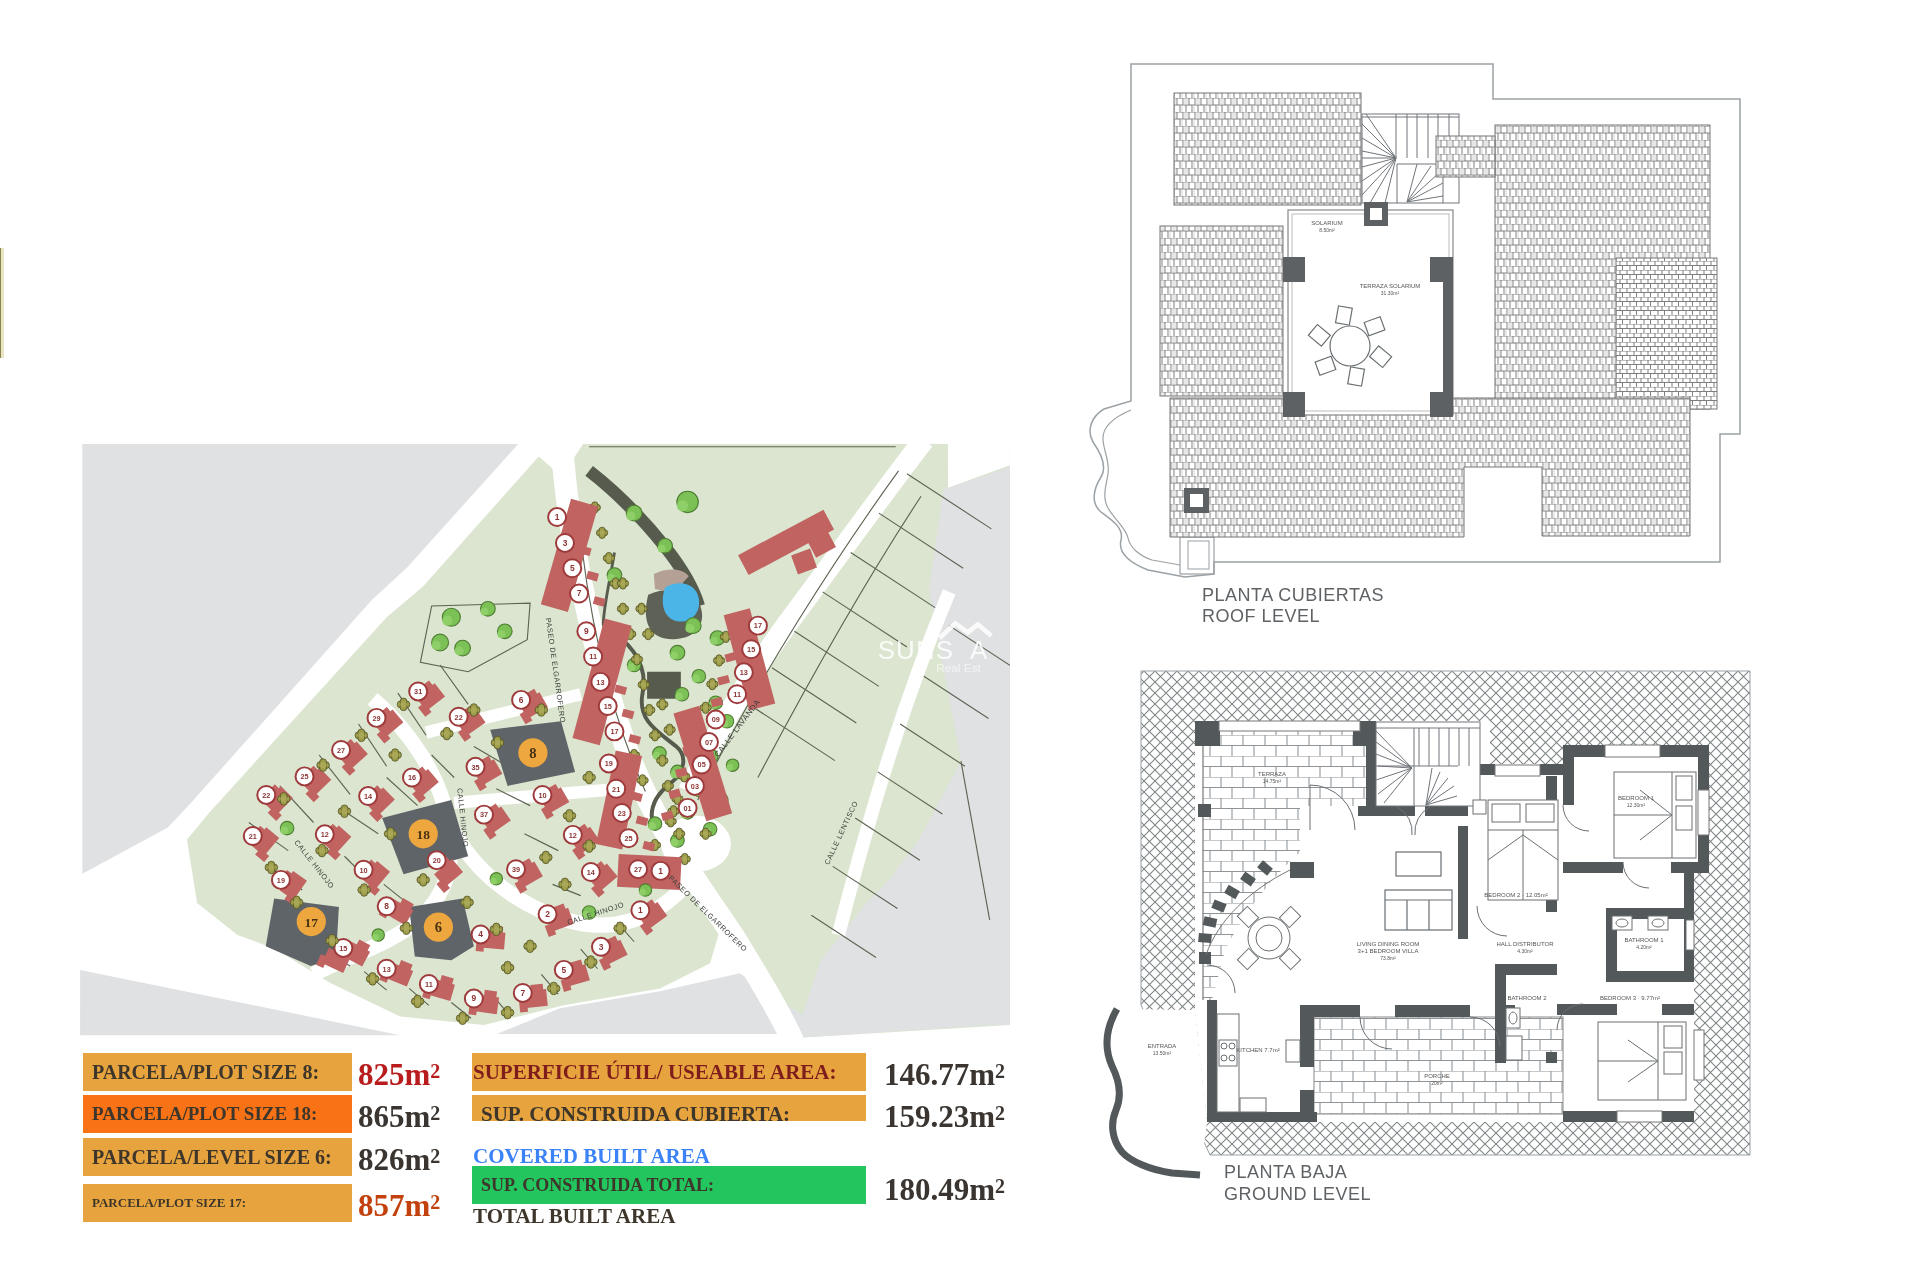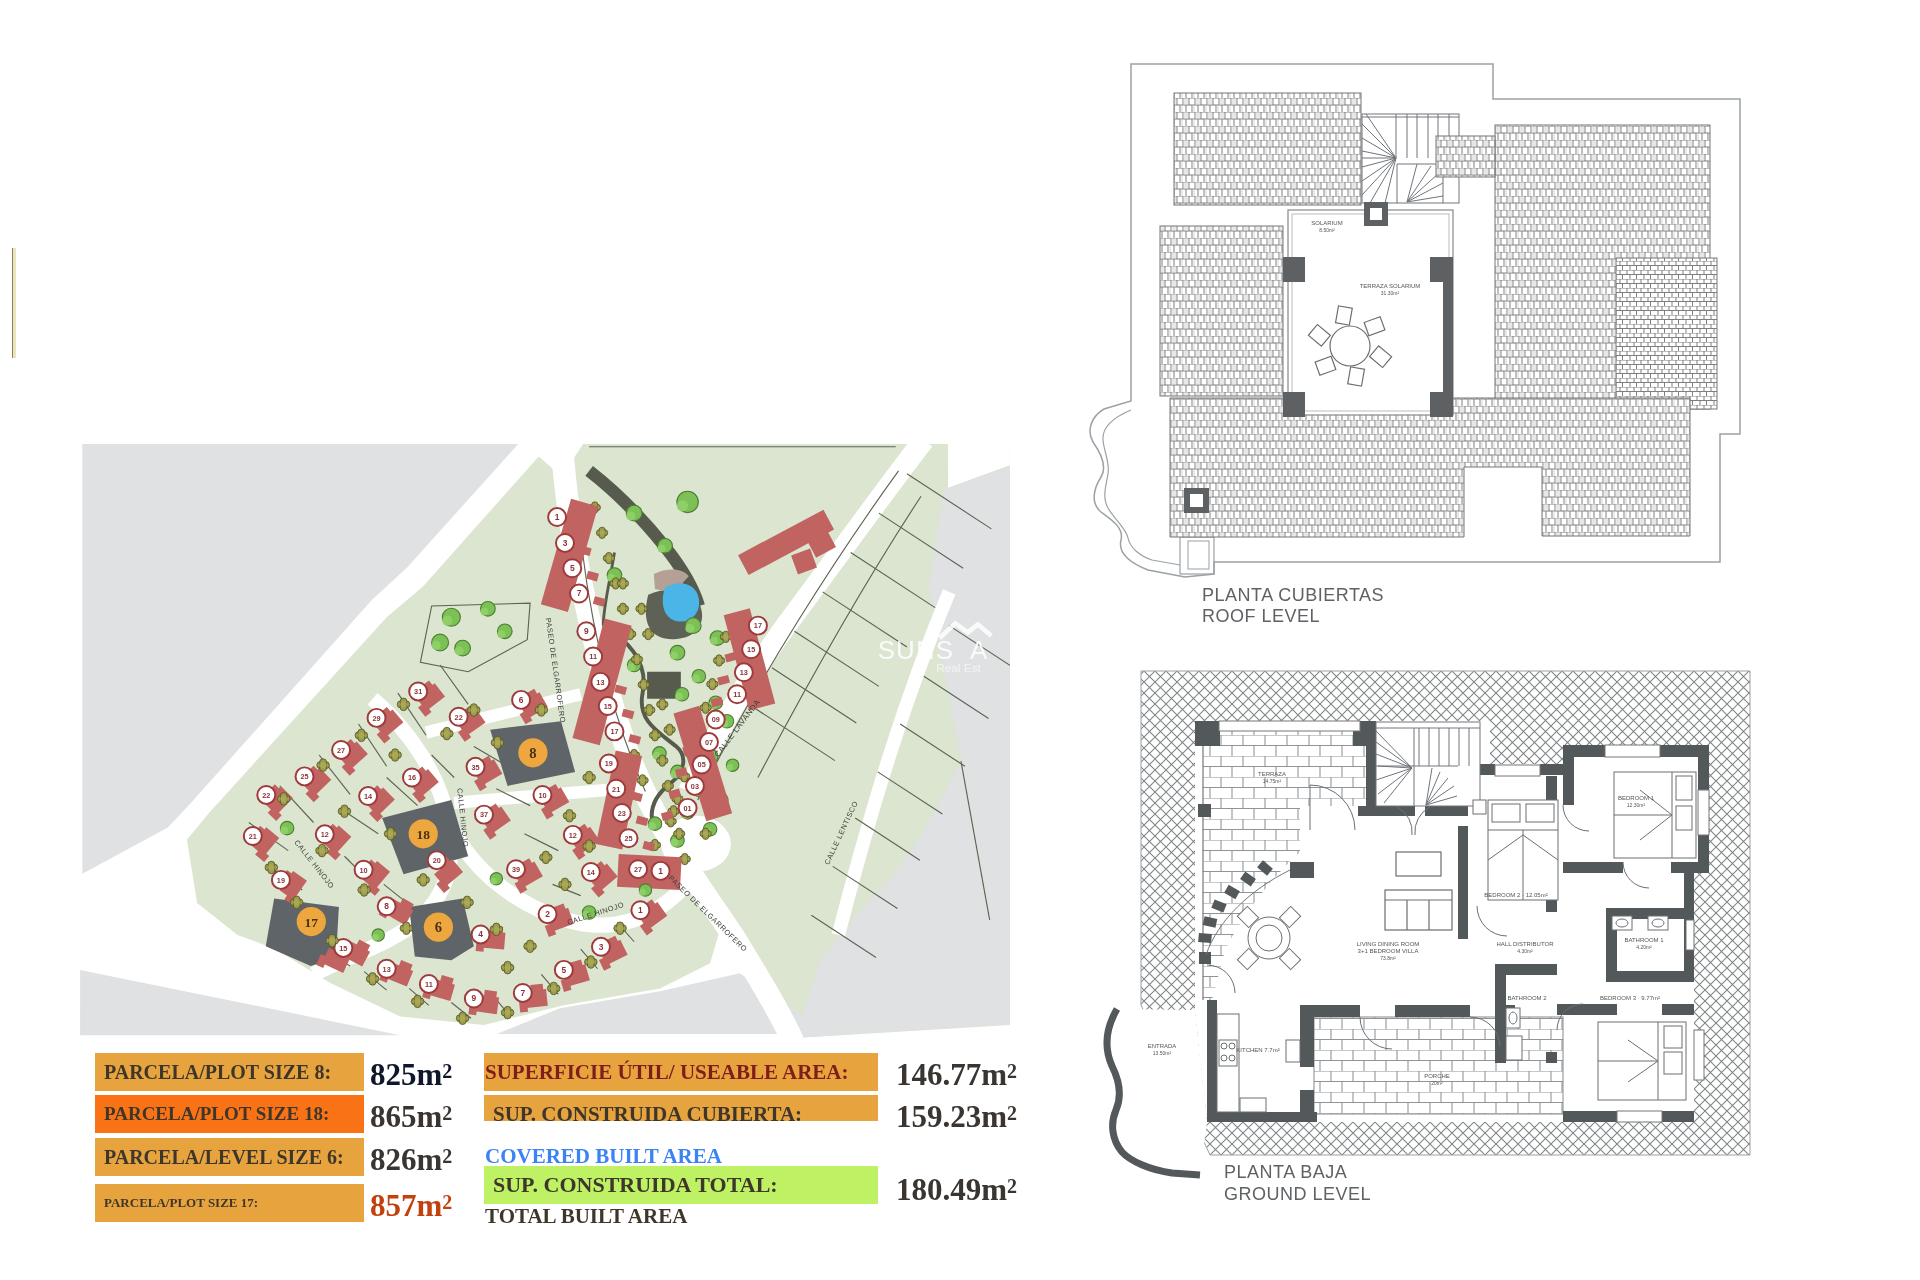--- a/index.html
+++ b/index.html
@@ -1,15 +1,15 @@
 <!DOCTYPE html>
 <html><head><meta charset="utf-8"><style>
 html,body{margin:0;padding:0;width:1920px;height:1280px;background:#fff;overflow:hidden;
 font-family:"Liberation Sans",sans-serif;}
-.abs{position:absolute;margin-left:12px;}
+.abs{position:absolute;}
 </style></head><body>
 
 <div class="abs" style="left:0;top:248px;width:4px;height:110px;background:linear-gradient(90deg,#8a8450 0 1.5px,#e9e5c2 1.5px)"></div>
 
 <svg style="position:absolute;left:80px;top:440px" width="930" height="720" viewBox="0 0 1653 1280">
 
 <polygon points="835,7 1653,7 1653,1040 1271,1063 1140,862 1120,930 1031,975 860,1005 718,1040 569,1025 444,965 347,905 280,880 208,823 190,710 230,662 545,315 610,260" fill="#dbe5cf"></polygon>
 
 <polygon points="4,7 779,7 581,227 519,284 199,643 156,689 4,771" fill="#dfe1e3"></polygon>
 
@@ -1291,21 +1291,21 @@
 <text x="1437" y="1078" font-size="6">PORCHE</text>
 <text x="1437" y="1085" font-size="5">20m²</text>
 </g>
 
 <text x="1224" y="1178" font-size="18" fill="#5f6265" letter-spacing="0.5">PLANTA BAJA</text>
 <text x="1224" y="1200" font-size="18" fill="#5f6265" letter-spacing="0.5">GROUND LEVEL</text>
 </svg>
 
 <div class="abs" style="left:83px;top:1053px;width:269px;height:38px;background:#e7a43e;font-family:'Liberation Serif',serif;font-weight:bold;font-size:20px;color:#3e362a;line-height:38px;padding-left:9px;box-sizing:border-box;white-space:nowrap">PARCELA/PLOT SIZE 8:</div>
 
-<div class="abs" style="left:358px;top:1057px;font-family:'Liberation Serif',serif;font-weight:bold;font-size:31px;color:#0f172a;white-space:nowrap">825m<span style="font-size:20px;vertical-align:7px">2</span></div>
+<div class="abs" style="left:358px;top:1057px;font-family:'Liberation Serif',serif;font-weight:bold;font-size:31px;color:#b91c1c;white-space:nowrap">825m<span style="font-size:20px;vertical-align:7px">2</span></div>
 
 <div class="abs" style="left:83px;top:1095px;width:269px;height:38px;background:#f97316;font-family:'Liberation Serif',serif;font-weight:bold;font-size:19px;color:#3e362a;line-height:38px;padding-left:9px;box-sizing:border-box;white-space:nowrap">PARCELA/PLOT SIZE 18:</div>
 
 <div class="abs" style="left:358px;top:1099px;font-family:'Liberation Serif',serif;font-weight:bold;font-size:31px;color:#3a3530;white-space:nowrap">865m<span style="font-size:20px;vertical-align:7px">2</span></div>
 
 <div class="abs" style="left:83px;top:1138px;width:269px;height:38px;background:#e7a43e;font-family:'Liberation Serif',serif;font-weight:bold;font-size:20px;color:#3e362a;line-height:38px;padding-left:9px;box-sizing:border-box;white-space:nowrap">PARCELA/LEVEL SIZE 6:</div>
 
 <div class="abs" style="left:358px;top:1142px;font-family:'Liberation Serif',serif;font-weight:bold;font-size:31px;color:#3a3530;white-space:nowrap">826m<span style="font-size:20px;vertical-align:7px">2</span></div>
 
 <div class="abs" style="left:83px;top:1184px;width:269px;height:38px;background:#e7a43e;font-family:'Liberation Serif',serif;font-weight:bold;font-size:13px;color:#3e362a;line-height:38px;padding-left:9px;box-sizing:border-box;white-space:nowrap">PARCELA/PLOT SIZE 17:</div>
@@ -1315,16 +1315,16 @@
 <div class="abs" style="left:472px;top:1053px;width:394px;height:38px;background:#e7a43e;font-family:'Liberation Serif',serif;font-weight:bold;font-size:21px;color:#7f1d1d;line-height:38px;padding-left:1px;box-sizing:border-box;white-space:nowrap">SUPERFICIE ÚTIL/ USEABLE AREA:</div>
 
 <div class="abs" style="left:884px;top:1057px;font-family:'Liberation Serif',serif;font-weight:bold;font-size:31px;color:#3a3530;white-space:nowrap">146.77m<span style="font-size:20px;vertical-align:7px">2</span></div>
 
 <div class="abs" style="left:472px;top:1095px;width:394px;height:26px;background:#e7a43e;font-family:'Liberation Serif',serif;font-weight:bold;font-size:21px;color:#3e362a;line-height:38px;padding-left:9px;box-sizing:border-box;white-space:nowrap">SUP. CONSTRUIDA CUBIERTA:</div>
 
 <div class="abs" style="left:884px;top:1099px;font-family:'Liberation Serif',serif;font-weight:bold;font-size:31px;color:#3a3530;white-space:nowrap">159.23m<span style="font-size:20px;vertical-align:7px">2</span></div>
 
 <div class="abs" style="left:473px;top:1144px;font-family:'Liberation Serif',serif;font-weight:bold;font-size:21px;color:#3b82f6;white-space:nowrap">COVERED BUILT AREA</div>
 
-<div class="abs" style="left:472px;top:1166px;width:394px;height:38px;background:#bef264;font-family:'Liberation Serif',serif;font-weight:bold;font-size:22px;color:#3e362a;line-height:38px;padding-left:9px;box-sizing:border-box;white-space:nowrap">SUP. CONSTRUIDA TOTAL:</div>
+<div class="abs" style="left:472px;top:1166px;width:394px;height:38px;background:#22c55e;font-family:'Liberation Serif',serif;font-weight:bold;font-size:18px;color:#3e362a;line-height:38px;padding-left:9px;box-sizing:border-box;white-space:nowrap">SUP. CONSTRUIDA TOTAL:</div>
 
 <div class="abs" style="left:884px;top:1172px;font-family:'Liberation Serif',serif;font-weight:bold;font-size:31px;color:#3a3530;white-space:nowrap">180.49m<span style="font-size:20px;vertical-align:7px">2</span></div>
 
 <div class="abs" style="left:473px;top:1204px;font-family:'Liberation Serif',serif;font-weight:bold;font-size:21px;color:#3e362a;white-space:nowrap">TOTAL BUILT AREA</div>
 </body></html>

